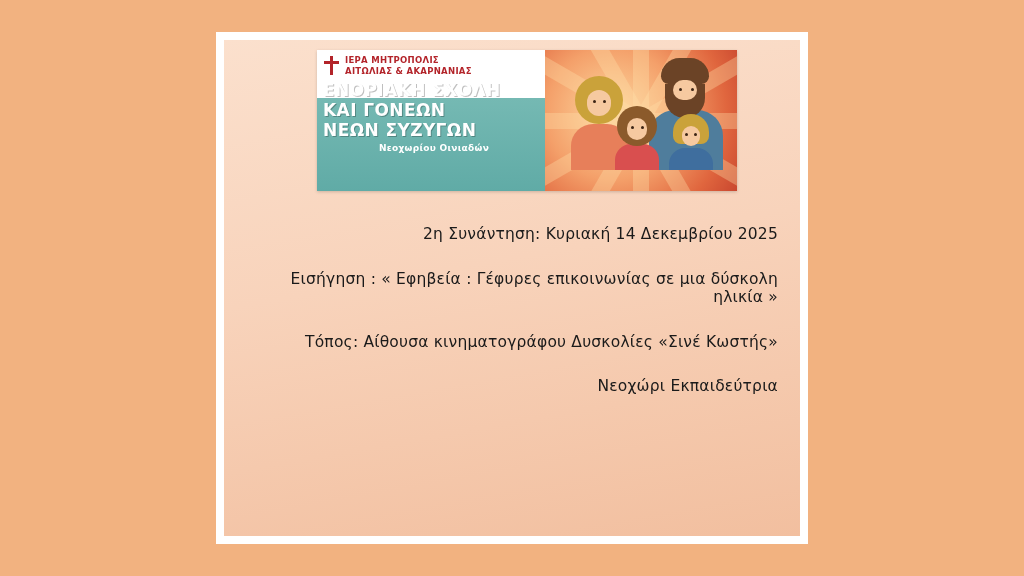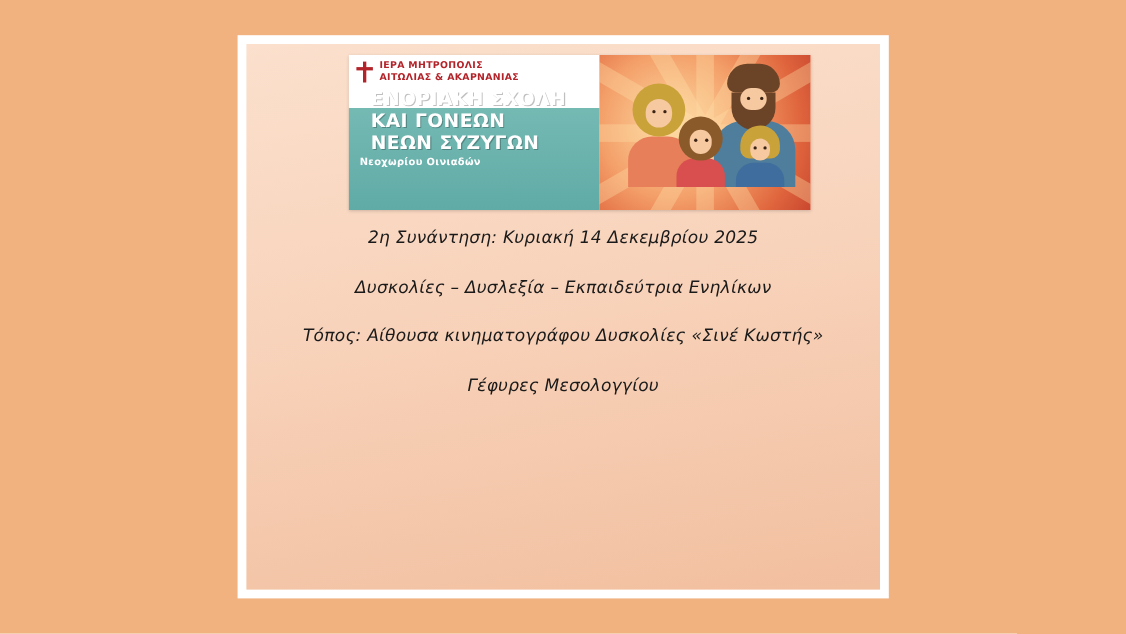--- a/index.html
+++ b/index.html
@@ -71,35 +71,36 @@
   .cross::after  { left: 1px; top: 5px; width: 15px; height: 3px; }
   .metro-text {
     font-family: "DejaVu Sans", sans-serif;
     font-size: 8.5px;
     font-weight: bold;
     color: #b3242a;
     line-height: 1.25;
     letter-spacing: .3px;
   }
   .banner-title {
-    padding: 4px 0 0 20px;
+    padding: 4px 0 0 6px;
     color: #ffffff;
     font-family: "DejaVu Sans", sans-serif;
     font-weight: bold;
     font-size: 17px;
     line-height: 1.18;
     letter-spacing: .4px;
     text-shadow: 1px 1px 0 rgba(0,0,0,.25);
   }
   .banner-sub {
     padding: 3px 4px 0 10px;
     color: #ffffff;
     font-size: 9px;
     font-weight: bold;
     letter-spacing: .3px;
+    text-align: center;
   }
   .banner-right {
     width: 192px;
     position: relative;
     background: radial-gradient(circle at 35% 45%, #fdd9a0 0%, #f4a06a 45%, #e0663e 78%, #c9472f 100%);
     overflow: hidden;
   }
   .sun-ray {
     position: absolute;
     left: 50%;
@@ -131,26 +132,25 @@
 
   .eye {
     position: absolute;
     width: 3px; height: 3px;
     background: #3b2415;
     border-radius: 50%;
   }
 
   
   .text-block {
-    margin-top: 16px;
+    margin-top: 34px;
     width: 100%;
-    text-align: center;
+    text-align: right;
     color: #1a1a1a;
     font-family: "DejaVu Sans", sans-serif;
-    font-style: italic;
   }
   .line {
     font-size: 15.5px;
     line-height: 1.2;
     margin: 0 0 26px 0;
     padding: 0 22px;
     letter-spacing: .2px;
   }
   .line.tight { margin-bottom: 12px; }
   .line.cont  { margin-bottom: 26px; }
@@ -209,19 +209,19 @@
         <div class="fig boy-body"></div>
         <div class="fig boy-hair"></div>
         <div class="fig boy-face"></div>
         <div class="eye" style="left:140px;top:83px"></div>
         <div class="eye" style="left:149px;top:83px"></div>
       </div>
     </div>
 
     <div class="text-block">
       <p class="line">2η Συνάντηση: Κυριακή 14 Δεκεμβρίου 2025</p>
-      <p class="line cont">Δυσκολίες – Δυσλεξία – Εκπαιδεύτρια Ενηλίκων</p>
+      <p class="line">Εισήγηση : « Εφηβεία :  Γέφυρες επικοινωνίας σε μια δύσκολη ηλικία »</p>
       <p class="line">Τόπος: Αίθουσα κινηματογράφου Δυσκολίες «Σινέ Κωστής»</p>
-      <p class="line last">Γέφυρες Μεσολογγίου</p>
+      <p class="line last">Νεοχώρι Εκπαιδεύτρια</p>
     </div>
 
   </div>
 </div>
 
 </body></html>

